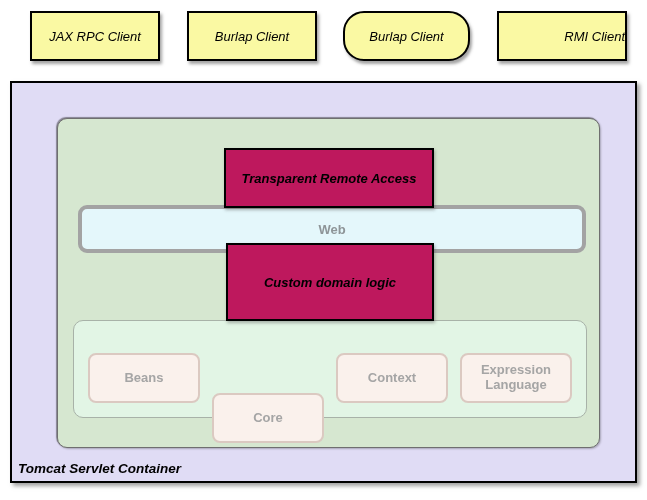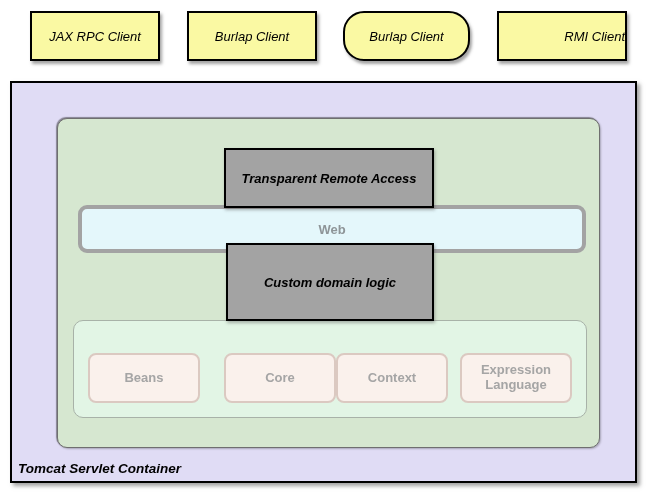--- a/index.html
+++ b/index.html
@@ -77,21 +77,21 @@
     align-items: center;
     justify-content: center;
     font-weight: bold;
     font-size: 13px;
     color: #8E9598;
     z-index: 3;
   }
 
   
   .yellow-box {
-    background: #a3a3a3;
+    background: #be185d;
     border: 2px solid #000000;
     box-shadow: 1px 2px 3px rgba(90,90,90,0.45);
     display: flex;
     align-items: center;
     justify-content: center;
     text-align: center;
     font-weight: bold;
     font-style: italic;
     font-size: 13px;
     color: #000000;
@@ -128,21 +128,21 @@
     justify-content: center;
     text-align: center;
     padding: 0 6px;
     font-weight: bold;
     font-size: 13px;
     line-height: 1.15;
     color: #A5A5A5;
     z-index: 4;
   }
   .mod-1 { left: 88px; }
-  .mod-2 { left: 224px; }
+  .mod-2 { left: 212px; margin-top: 40px; }
   .mod-3 { left: 336px; }
   .mod-4 { left: 460px; }
 
   .cli-1 { left: 30px;  width: 130px; }
   .cli-2 { left: 187px; width: 130px; }
   .cli-3 { left: 343px; width: 127px; border-radius: 21px; }
   .cli-4 { left: 497px; width: 130px; justify-content: flex-end; }
 </style>
 </head>
 <body>

